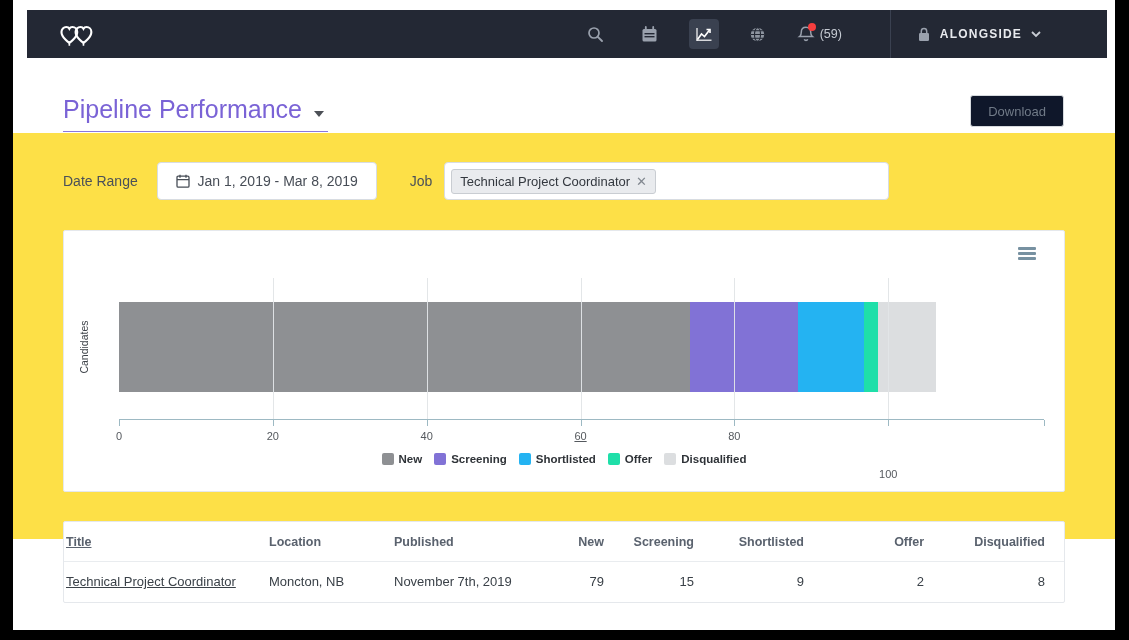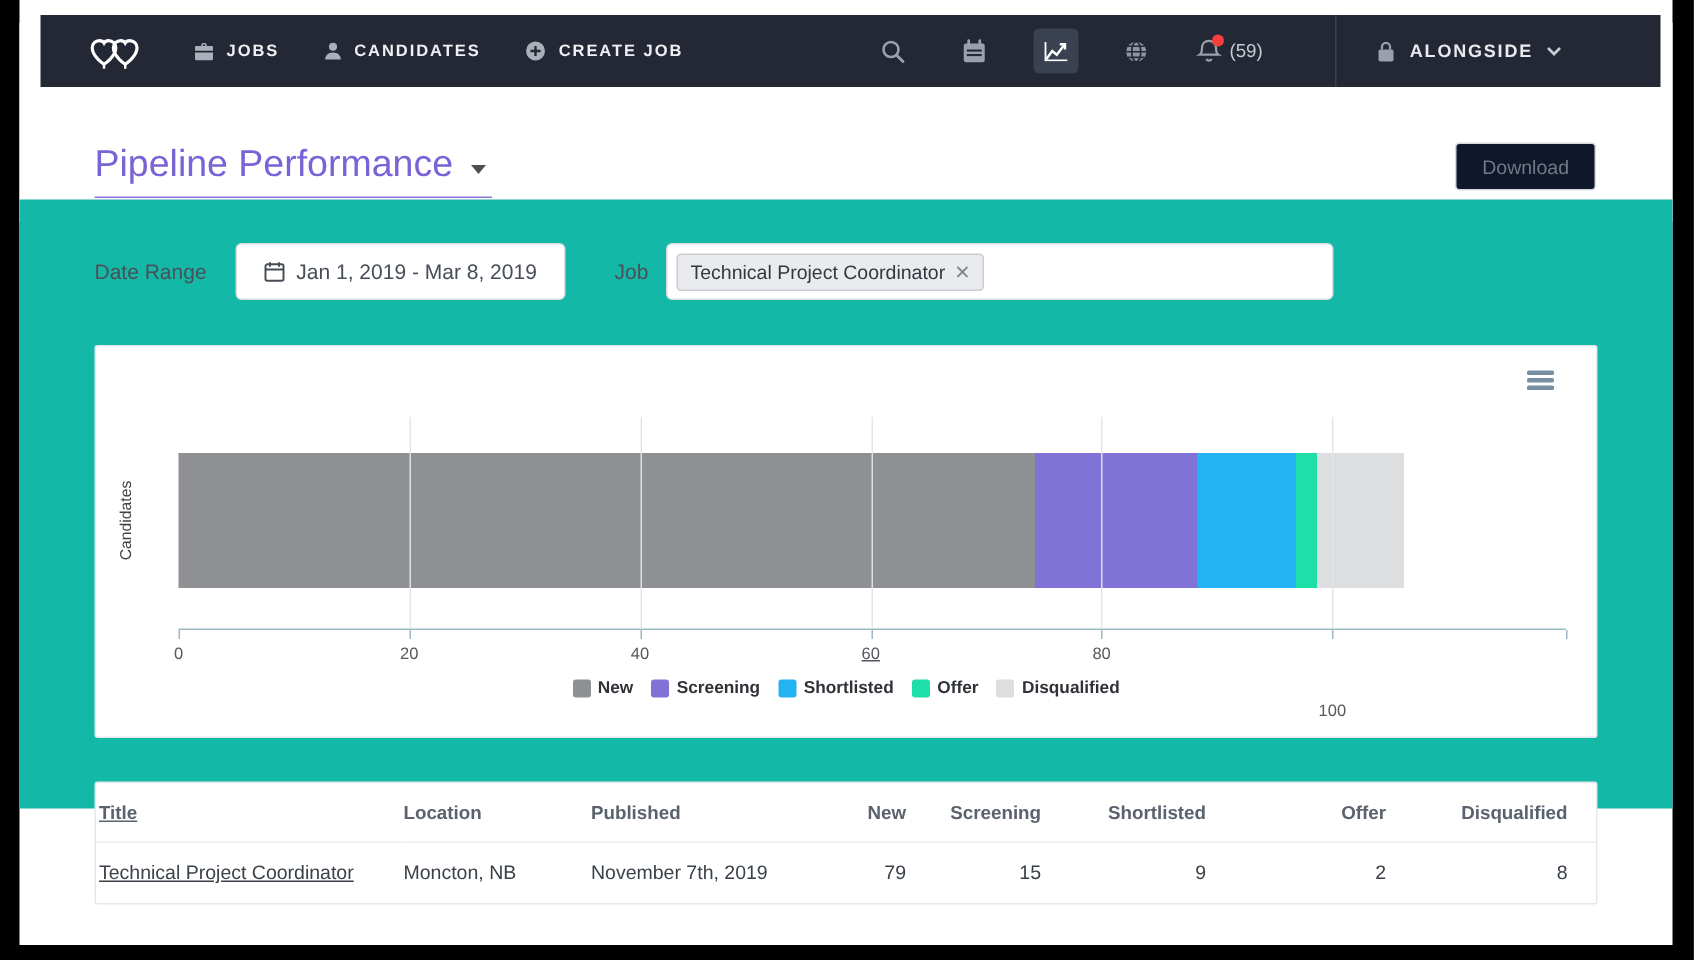--- a/index.html
+++ b/index.html
@@ -34,21 +34,21 @@
                      border-bottom:1px solid #8b77dd; padding:0 4px 7px 0; }
   .page-title { color:#7a63d6; font-size:25px; font-weight:normal; display:inline-block; }
   .title-caret { display:inline-block; width:0; height:0; border-left:5px solid transparent;
                  border-right:5px solid transparent; border-top:6px solid #4c5056;
                  margin-left:12px; vertical-align:middle; }
   .download-btn { position:absolute; right:51px; top:80px; height:32px; padding:0 17px;
                   background:#0f172a; border:1px solid #d6dade; border-radius:3px;
                   color:#707a87; font-size:13px; cursor:pointer; }
 
   
-  .body-gray { position:absolute; left:0; top:133px; width:100%; height:406px; background:#14b8a6; }
+  .body-gray { position:absolute; left:0; top:133px; width:100%; height:406px; background:#fde047; }
 
   
   .filter-row { position:absolute; left:50px; right:50px; top:29px; height:38px;
                 display:flex; align-items:center; }
   .filter-label { color:#4a5059; font-size:14px; }
   .date-input { margin-left:19px; width:220px; height:38px; background:#fff;
                 border:1px solid #d8dce1; border-radius:4px; display:flex; align-items:center;
                 justify-content:center; gap:8px; color:#474d56; font-size:14px; cursor:pointer; }
   .job-label { margin-left:33px; }
   .job-box { margin-left:12px; width:445px; height:38px; background:#fff;
@@ -106,42 +106,20 @@
 
   <div class="navbar">
     <div class="nav-logo">
       <svg width="40" height="32" viewBox="0 0 34 26">
         <g fill="none" stroke="#ffffff" stroke-width="1.8">
           <path d="M10.5 20.5S3.8 16.2 3.8 11.2c0-2.3 1.8-4.1 4.1-4.1 1.1 0 2.1.5 2.6 1.4.5-.9 1.5-1.4 2.6-1.4 2.3 0 4.1 1.8 4.1 4.1 0 5-6.7 9.3-6.7 9.3z"></path>
           <path d="M22.5 20.5S15.8 16.2 15.8 11.2c0-2.3 1.8-4.1 4.1-4.1 1.1 0 2.1.5 2.6 1.4.5-.9 1.5-1.4 2.6-1.4 2.3 0 4.1 1.8 4.1 4.1 0 5-6.7 9.3-6.7 9.3z"></path>
           <path d="M10.5 20.5v2.5M22.5 20.5v2.5" stroke-width="1.4"></path>
         </g>
       </svg>
-    </div>
-    <div class="nav-menu">
-      <div class="nav-item">
-        <svg width="14" height="13" viewBox="0 0 14 13">
-          <path fill="#aab0ba" d="M5.2 2.6V2c0-.8.6-1.4 1.4-1.4h.8c.8 0 1.4.6 1.4 1.4v.6h3.4c.5 0 .8.4.8.8v2.4H1V3.4c0-.4.3-.8.8-.8h3.4zm1.1 0h1.4V2c0-.2-.1-.3-.3-.3h-.8c-.2 0-.3.1-.3.3v.6zM1 7h12v4.4c0 .5-.3.8-.8.8H1.8c-.5 0-.8-.3-.8-.8V7z"></path>
-        </svg>
-        <span>JOBS</span>
-      </div>
-      <div class="nav-item">
-        <svg width="12" height="13" viewBox="0 0 12 13">
-          <circle cx="6" cy="3.2" r="2.7" fill="#aab0ba"></circle>
-          <path fill="#aab0ba" d="M6 7c-3.2 0-5.2 1.9-5.2 4.6h10.4C11.2 8.9 9.2 7 6 7z"></path>
-        </svg>
-        <span>CANDIDATES</span>
-      </div>
-      <div class="nav-item">
-        <svg width="14" height="14" viewBox="0 0 14 14">
-          <circle cx="7" cy="7" r="6.3" fill="#aab0ba"></circle>
-          <path d="M7 3.6v6.8M3.6 7h6.8" stroke="#232834" stroke-width="1.6"></path>
-        </svg>
-        <span>CREATE JOB</span>
-      </div>
     </div>
     <div class="nav-right">
       <div class="nav-iconbtn">
         <svg width="17" height="17" viewBox="0 0 17 17">
           <circle cx="7" cy="7" r="5" fill="none" stroke="#9aa1ad" stroke-width="1.7"></circle>
           <path d="M10.8 10.8 15 15" stroke="#9aa1ad" stroke-width="1.9" stroke-linecap="round"></path>
         </svg>
       </div>
       <div class="nav-iconbtn">
         <svg width="17" height="17" viewBox="0 0 17 17">

